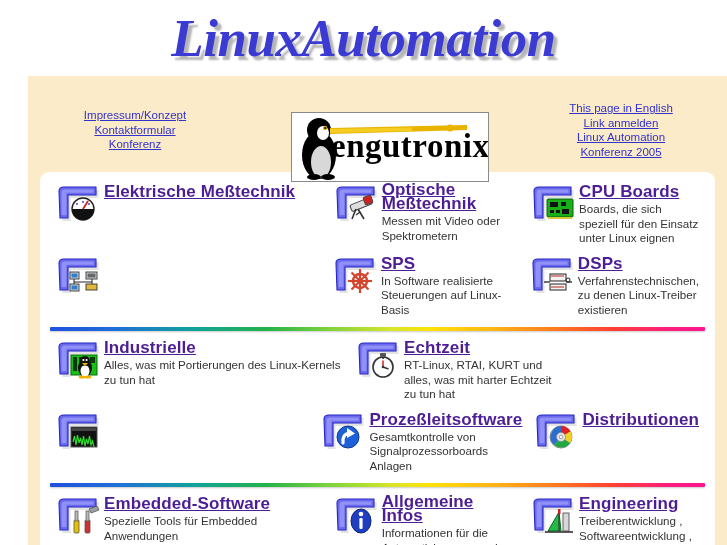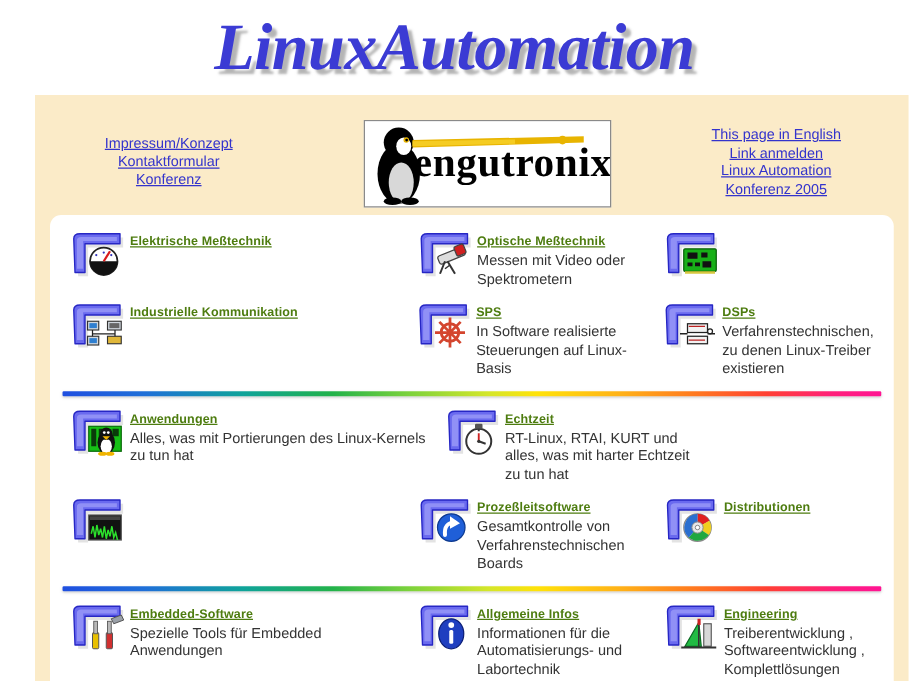--- a/index.html
+++ b/index.html
@@ -59,21 +59,21 @@
     color: #3333cc;
     text-decoration: underline;
     display: block;
     white-space: nowrap;
   }
 
   
   #logo-box {
     position: absolute;
     left: 251px;
-    top: 8px;
+    top: 24px;
     width: 198px;
     height: 70px;
     background: #ffffff;
     border: 1px solid #8a8a8a;
     overflow: hidden;
   }
   #logo-box svg { display: block; }
 
   
   #panel {
@@ -102,23 +102,23 @@
     width: 46px;
     min-width: 46px;
     height: 40px;
     position: relative;
     margin-right: 2px;
   }
   .cell-icon svg { display: block; }
 
   .cell-text { padding-top: 1px; }
   .cell-title {
-    font-size: 10px;
+    font-size: 17px;
     font-weight: bold;
-    color: #4d7c0f;
+    color: #4c1d95;
     text-decoration: underline;
     line-height: 14px;
     display: inline-block;
     letter-spacing: 0.1px;
   }
   .cell-desc {
     font-size: 11.6px;
     color: #333333;
     line-height: 14.5px;
     margin-top: 1px;
@@ -237,20 +237,21 @@
                 <path d="M5.5 10.5 Q5.5 7.5 9 7.5 L37.5 7.5 L37.5 10.8 L10.5 10.8 L10.5 33 L5.5 33 Z" fill="#9a9af8" opacity="0.8"></path>
                 <rect x="16" y="17" width="26" height="18" rx="1" fill="#18b018" stroke="#0a5f0a" stroke-width="1"></rect>
                 <rect x="19" y="20" width="8" height="5" fill="#111"></rect>
                 <rect x="30" y="20" width="5" height="4" fill="#111"></rect>
                 <rect x="19" y="28" width="4" height="3" fill="#111"></rect>
                 <rect x="25" y="28" width="4" height="3" fill="#111"></rect>
                 <rect x="31" y="27" width="7" height="5" fill="#111"></rect>
                 <rect x="17" y="35" width="24" height="2" fill="#d8c840"></rect>
               </svg>
             </div>
+            <div class="cell-text"><a class="cell-title" href="#">CPU Boards</a><div class="cell-desc">Boards, die sich speziell für den Einsatz unter Linux eignen</div></div>
           </div>
         </div>
         <div class="row">
           <div class="cell c0">
             <div class="cell-icon">
               <svg width="46" height="42" viewBox="0 0 46 42">
                 <g opacity="0.28" transform="translate(2.5,3)" fill="#9a9a9a">
                   <path d="M3 9 Q3 5 8 5 L40 5 L40 13 L12 13 L12 36 L4 36 Z"></path>
                 </g>
                 <path d="M3 9 Q3 5 8 5 L40 5 L40 13 L12 13 L12 36 L4 36 Z" fill="#6a6aef" stroke="#2626c4" stroke-width="1.1" stroke-linejoin="round"></path>
@@ -260,21 +261,21 @@
                 <rect x="30" y="18" width="11" height="7" fill="#cfd6dd" stroke="#333" stroke-width="0.9"></rect>
                 <rect x="31.5" y="19.5" width="8" height="4" fill="#666"></rect>
                 <rect x="14" y="30" width="9" height="7" fill="#cfd6dd" stroke="#333" stroke-width="0.9"></rect>
                 <rect x="15.5" y="31.5" width="6" height="4" fill="#2f7fd0"></rect>
                 <rect x="30" y="30" width="11" height="6" fill="#e0b73a" stroke="#333" stroke-width="0.9"></rect>
                 <line x1="18" y1="25" x2="18" y2="30" stroke="#222" stroke-width="1"></line>
                 <line x1="18" y1="28" x2="36" y2="28" stroke="#222" stroke-width="1"></line>
                 <line x1="36" y1="25" x2="36" y2="30" stroke="#222" stroke-width="1"></line>
               </svg>
             </div>
-            <div class="cell-text"><a class="cell-title" href="#">Industrielle Kommunikation</a></div>
+            <div class="cell-text"></div>
           </div>
           <div class="cell c1">
             <div class="cell-icon">
               <svg width="46" height="42" viewBox="0 0 46 42">
                 <g opacity="0.28" transform="translate(2.5,3)" fill="#9a9a9a">
                   <path d="M3 9 Q3 5 8 5 L40 5 L40 13 L12 13 L12 36 L4 36 Z"></path>
                 </g>
                 <path d="M3 9 Q3 5 8 5 L40 5 L40 13 L12 13 L12 36 L4 36 Z" fill="#6a6aef" stroke="#2626c4" stroke-width="1.1" stroke-linejoin="round"></path>
                 <path d="M5.5 10.5 Q5.5 7.5 9 7.5 L37.5 7.5 L37.5 10.8 L10.5 10.8 L10.5 33 L5.5 33 Z" fill="#9a9af8" opacity="0.8"></path>
                 <circle cx="27" cy="27" r="7" fill="none" stroke="#d4452e" stroke-width="2.4"></circle>
@@ -328,21 +329,21 @@
                 <ellipse cx="29" cy="30" rx="7" ry="9" fill="#111"></ellipse>
                 <ellipse cx="29" cy="33" rx="4.5" ry="6" fill="#ffffff"></ellipse>
                 <ellipse cx="29" cy="23" rx="5" ry="5" fill="#111"></ellipse>
                 <circle cx="27.4" cy="22" r="1.1" fill="#fff"></circle>
                 <circle cx="30.6" cy="22" r="1.1" fill="#fff"></circle>
                 <polygon points="26,25 32,25 29,28" fill="#f0b400"></polygon>
                 <ellipse cx="26" cy="39" rx="3.5" ry="1.6" fill="#f0b400"></ellipse>
                 <ellipse cx="32" cy="39" rx="3.5" ry="1.6" fill="#f0b400"></ellipse>
               </svg>
             </div>
-            <div class="cell-text"><a class="cell-title" href="#">Anwendungen</a><div class="cell-desc">Alles, was mit Portierungen des Linux-Kernels zu tun hat</div></div>
+            <div class="cell-text"><a class="cell-title" href="#">Industrielle</a><div class="cell-desc">Alles, was mit Portierungen des Linux-Kernels zu tun hat</div></div>
           </div>
           <div class="cell c1">
             <div class="cell-icon">
               <svg width="46" height="42" viewBox="0 0 46 42">
                 <g opacity="0.28" transform="translate(2.5,3)" fill="#9a9a9a">
                   <path d="M3 9 Q3 5 8 5 L40 5 L40 13 L12 13 L12 36 L4 36 Z"></path>
                 </g>
                 <path d="M3 9 Q3 5 8 5 L40 5 L40 13 L12 13 L12 36 L4 36 Z" fill="#6a6aef" stroke="#2626c4" stroke-width="1.1" stroke-linejoin="round"></path>
                 <path d="M5.5 10.5 Q5.5 7.5 9 7.5 L37.5 7.5 L37.5 10.8 L10.5 10.8 L10.5 33 L5.5 33 Z" fill="#9a9af8" opacity="0.8"></path>
                 <circle cx="27" cy="29" r="10" fill="#ffffff" stroke="#333" stroke-width="1.6"></circle>
@@ -380,21 +381,21 @@
                 <g opacity="0.28" transform="translate(2.5,3)" fill="#9a9a9a">
                   <path d="M3 9 Q3 5 8 5 L40 5 L40 13 L12 13 L12 36 L4 36 Z"></path>
                 </g>
                 <path d="M3 9 Q3 5 8 5 L40 5 L40 13 L12 13 L12 36 L4 36 Z" fill="#6a6aef" stroke="#2626c4" stroke-width="1.1" stroke-linejoin="round"></path>
                 <path d="M5.5 10.5 Q5.5 7.5 9 7.5 L37.5 7.5 L37.5 10.8 L10.5 10.8 L10.5 33 L5.5 33 Z" fill="#9a9af8" opacity="0.8"></path>
                 <circle cx="27" cy="27" r="11" fill="#1f5fd8" stroke="#0d3a90" stroke-width="1"></circle>
                 <path d="M22 33 q-1 -10 8 -10" fill="none" stroke="#ffffff" stroke-width="3.2" stroke-linecap="round"></path>
                 <polygon points="26,18 34,23.5 26,28" fill="#ffffff"></polygon>
               </svg>
             </div>
-            <div class="cell-text"><a class="cell-title" href="#">Prozeßleitsoftware</a><div class="cell-desc">Gesamtkontrolle von Verfahrenstechnischen Boards</div></div>
+            <div class="cell-text"><a class="cell-title" href="#">Prozeßleitsoftware</a><div class="cell-desc">Gesamtkontrolle von Signalprozessorboards Anlagen</div></div>
           </div>
           <div class="cell c2">
             <div class="cell-icon">
               <svg width="46" height="42" viewBox="0 0 46 42">
                 <g opacity="0.28" transform="translate(2.5,3)" fill="#9a9a9a">
                   <path d="M3 9 Q3 5 8 5 L40 5 L40 13 L12 13 L12 36 L4 36 Z"></path>
                 </g>
                 <path d="M3 9 Q3 5 8 5 L40 5 L40 13 L12 13 L12 36 L4 36 Z" fill="#6a6aef" stroke="#2626c4" stroke-width="1.1" stroke-linejoin="round"></path>
                 <path d="M5.5 10.5 Q5.5 7.5 9 7.5 L37.5 7.5 L37.5 10.8 L10.5 10.8 L10.5 33 L5.5 33 Z" fill="#9a9af8" opacity="0.8"></path>
                 <circle cx="27" cy="27" r="11" fill="#cfcfcf" stroke="#8a8a8a" stroke-width="1"></circle>

